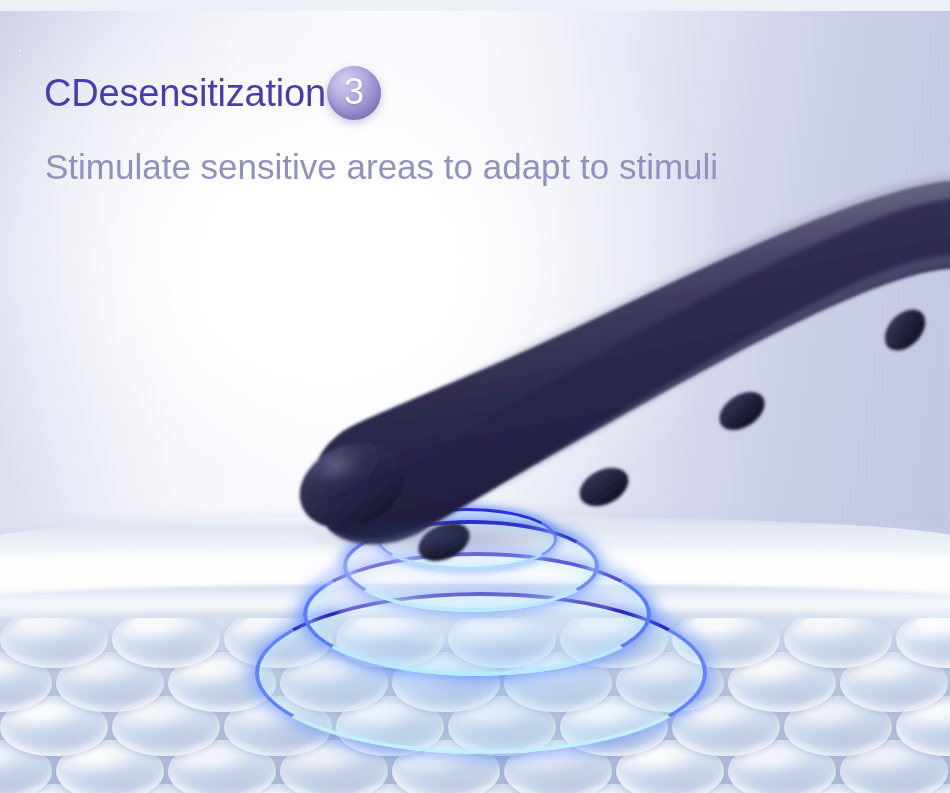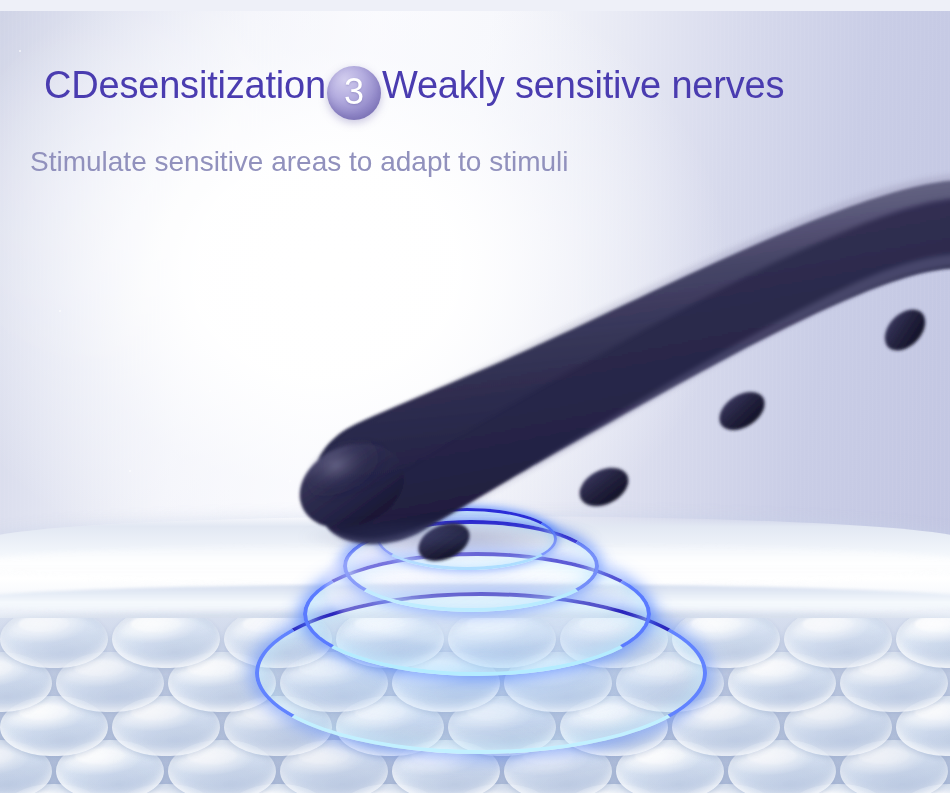--- a/index.html
+++ b/index.html
@@ -235,20 +235,21 @@
   .headings {
     position: absolute;
     left: 0; top: 0;
     width: 950px;
     z-index: 50;
   }
   .title-row {
     position: absolute;
     left: 44px; top: 66px;
     display: flex;
+    align-items: center;
     white-space: nowrap;
   }
   .title-text {
     font-size: 38px;
     font-weight: 400;
     letter-spacing: -0.2px;
     color: #4a3cb0;
     line-height: 1;
   }
   .badge {
@@ -267,22 +268,22 @@
   .badge-num {
     font-size: 36px;
     font-weight: 400;
     color: #ffffff;
     line-height: 1;
     transform: translateY(-1px);
     text-shadow: 0 1px 2px rgba(95,85,155,0.35);
   }
   .subtitle {
     position: absolute;
-    left: 30px; top: 142px;
-    font-size: 28px;
+    left: 45px; top: 142px;
+    font-size: 35px;
     line-height: 1.42;
     color: #9191bd;
     font-weight: 400;
     white-space: nowrap;
   }
 </style>
 </head>
 <body>
 
 <div id="stage">
@@ -434,20 +435,19 @@
       </g>
     </svg>
   </div>
 
   <div class="headings">
     <div class="title-row">
       <span class="title-text">CDesensitization</span>
       <span class="badge">
         <span class="badge-num">3</span>
       </span>
-      <span class="title-text">Weakly sensitive nerves</span>
     </div>
     <div class="subtitle">
       <div>Stimulate sensitive areas to adapt to stimuli</div>
     </div>
   </div>
 
 </div>
 
 </body></html>

